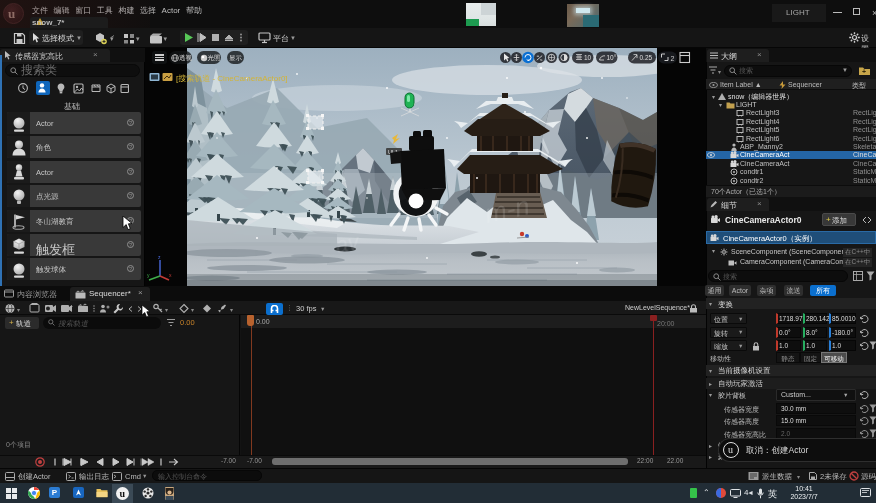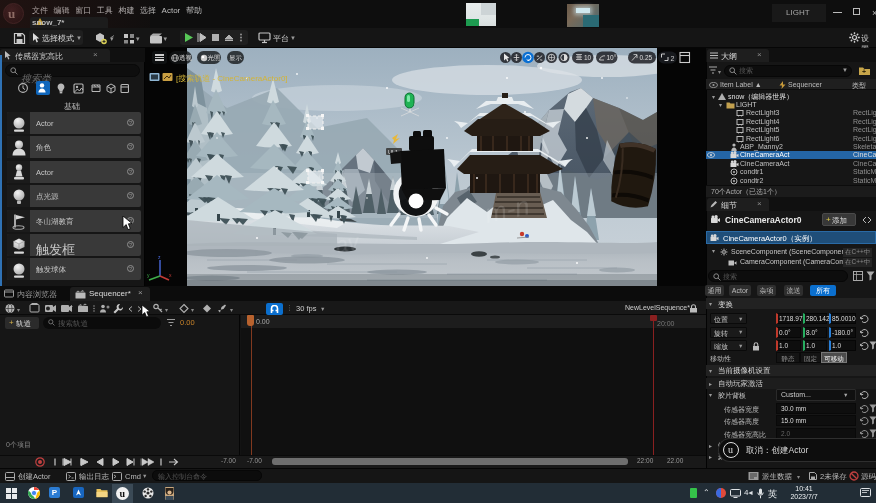--- a/index.html
+++ b/index.html
@@ -101,21 +101,21 @@
       <path d="M1 0 L1 7 L3 5.4 L4.2 8.4 L5.4 7.9 L4.2 5 L6.6 4.8 Z" fill="#bbb"></path>
     </svg>
 <div class="abs" style="left:15px;top:51px;font-size:8px;color:#ccc;">传感器宽高比</div>
 <div class="abs" style="left:93px;top:50px;color:#888;font-size:8px;">×</div>
 <div class="abs" style="left:0;top:55px;width:2px;height:231px;background:#2f72b5;"></div>
 <div class="abs" style="left:5px;top:64px;width:135px;height:13px;background:#0e0e0e;border-radius:7px;border:1px solid #090909;"></div>
 <svg class="abs" style="left:10px;top:67px;" width="8" height="8" viewBox="0 0 8 8">
       <circle cx="3.2" cy="3.2" r="2.4" fill="none" stroke="#888" stroke-width="1"></circle>
       <path d="M5 5 L7.4 7.4" stroke="#888" stroke-width="1"></path>
     </svg>
-<div class="abs" style="left:21px;top:72px;font-size:10px;color:#6a6a6a;font-style:italic;">搜索类</div>
+<div class="abs" style="left:21px;top:62px;font-size:12px;color:#6a6a6a;">搜索类</div>
 
 <div class="abs" style="left:36px;top:81px;width:14px;height:14px;background:#0f66bb;border-radius:2px;"></div>
 <svg class="abs" style="left:17px;top:82px;" width="112" height="12" viewBox="0 0 112 12">
   <circle cx="6" cy="6" r="4.4" fill="none" stroke="#b8b8b8" stroke-width="1.1"></circle>
       <path d="M6 3.4 v2.8 l2 1.4" stroke="#b8b8b8" stroke-width="1" fill="none"></path>
   <circle cx="25" cy="3.4" r="2.2" fill="#fff"></circle>
       <path d="M21.4 10.6 c0-2.6 1.6-4.2 3.6-4.2 s3.6 1.6 3.6 4.2z" fill="#fff"></path>
   <path d="M44 1.6 c2 0 3.4 1.5 3.4 3.3 0 1.5-1 2.3-1.5 3.2-.3.5-.3 1-.4 1.6 h-3 c-.1-.6-.1-1.1-.4-1.6-.5-.9-1.5-1.7-1.5-3.2 0-1.8 1.4-3.3 3.4-3.3z" fill="#b8b8b8"></path>
       <rect x="42.7" y="10" width="2.6" height="1.4" fill="#b8b8b8"></rect>
   <rect x="57" y="2" width="9" height="9" rx="1" fill="none" stroke="#b8b8b8" stroke-width="1.1"></rect>
@@ -717,21 +717,21 @@
 
 <div class="abs" style="left:0;top:315px;width:240px;height:140px;background:#161616;border-right:1px solid #050505;"></div>
 <div class="abs" style="left:5px;top:316.5px;width:34px;height:12px;background:#2b2b2b;border-radius:2px;"></div>
 <div class="abs" style="left:9px;top:318px;font-size:8px;color:#d8b44a;">+</div>
 <div class="abs" style="left:16px;top:318.5px;font-size:7.5px;color:#ddd;">轨道</div>
 <div class="abs" style="left:43px;top:316.5px;width:118px;height:12px;background:#0b0b0b;border-radius:6px;"></div>
 <svg class="abs" style="left:48px;top:319px;" width="7" height="7" viewBox="0 0 8 8">
       <circle cx="3.2" cy="3.2" r="2.4" fill="none" stroke="#777" stroke-width="1"></circle>
       <path d="M5 5 L7.4 7.4" stroke="#777" stroke-width="1"></path>
     </svg>
-<div class="abs" style="left:58px;top:318.5px;font-size:7.5px;color:#555;">搜索轨道</div>
+<div class="abs" style="left:58px;top:318.5px;font-size:7.5px;color:#555;font-style:italic;">搜索轨道</div>
 <svg class="abs" style="left:166px;top:318px;" width="10" height="9" viewBox="0 0 10 9">
       <path d="M1 1.5 h8 M2.5 4.5 h5 M4 7.5 h2" stroke="#999" stroke-width="1.1"></path>
     </svg>
 <div class="abs" style="left:180px;top:318px;font-size:7.5px;color:#c8832a;">0.00</div>
 <div class="abs" style="left:6px;top:440px;font-size:7px;color:#888;">0个项目</div>
 
 <div class="abs" style="left:241px;top:315px;width:465px;height:13px;background:#1d1d1d;"></div>
 <div class="abs" style="left:241px;top:328px;width:465px;height:127px;background:#101010;"></div>
 <div class="abs" style="left:256px;top:318px;font-size:7px;color:#aaa;">0.00</div>
 <div class="abs" style="left:657px;top:320px;font-size:7px;color:#777;">20:00</div>

